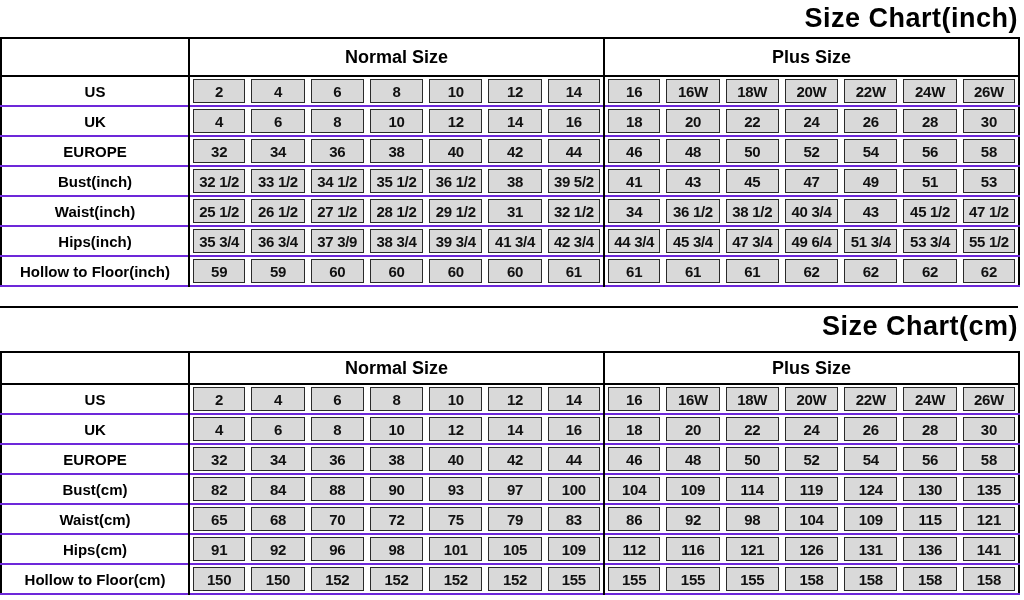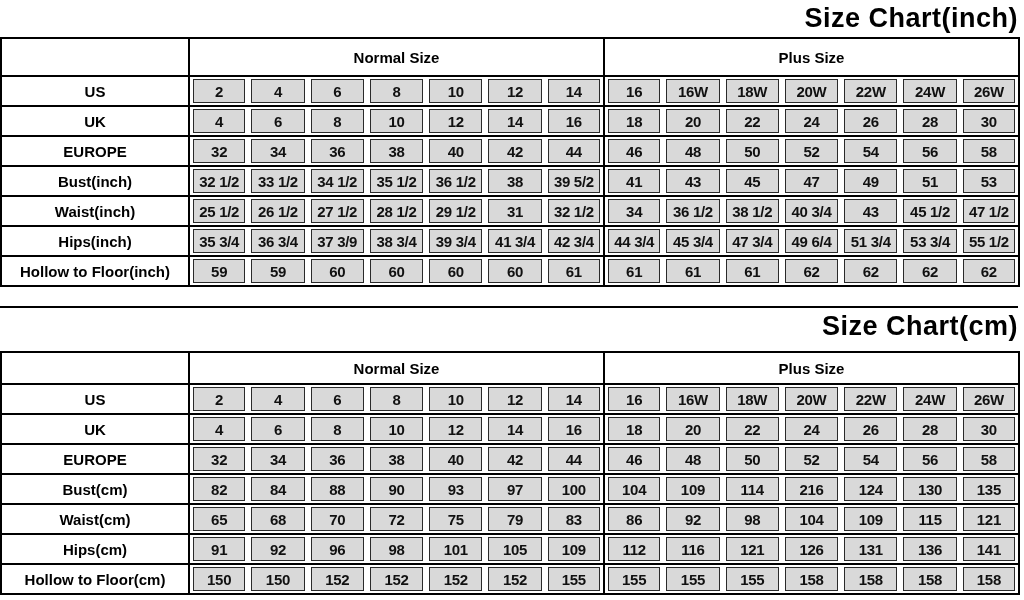--- a/index.html
+++ b/index.html
@@ -38,29 +38,29 @@
   }
   col.c-label { width: 188px; }
   col.c-size  { width: calc((1018px - 188px) / 14); }
 
   tr.head-row { border-bottom: 2px solid #000; }
   .block-1 tr.head-row { height: 38px; }
   .block-2 tr.head-row { height: 32px; }
   th.corner { border-right: 2px solid #000; background: #fff; }
   th.sec {
     background: #fff;
-    font-size: 15px;
+    font-size: 18px;
     font-weight: 600;
     text-align: center;
     vertical-align: middle;
     color: #000;
   }
   th.sec.plus { border-left: 2px solid #000; }
 
-  tr.data-row { height: 30px; border-bottom: 2px solid #000000; }
+  tr.data-row { height: 30px; border-bottom: 2px solid #6d28d9; }
   th.row-label {
     background: #fff;
     border-right: 2px solid #000;
     font-size: 15px;
     font-weight: 600;
     text-align: center;
     vertical-align: middle;
     white-space: nowrap;
     color: #000;
   }
@@ -623,21 +623,21 @@
               <td class="data plus-start">
                 <div class="box">104</div>
               </td>
               <td class="data">
                 <div class="box">109</div>
               </td>
               <td class="data">
                 <div class="box">114</div>
               </td>
               <td class="data">
-                <div class="box">216</div>
+                <div class="box">119</div>
               </td>
               <td class="data">
                 <div class="box">124</div>
               </td>
               <td class="data">
                 <div class="box">130</div>
               </td>
               <td class="data">
                 <div class="box">135</div>
               </td>

